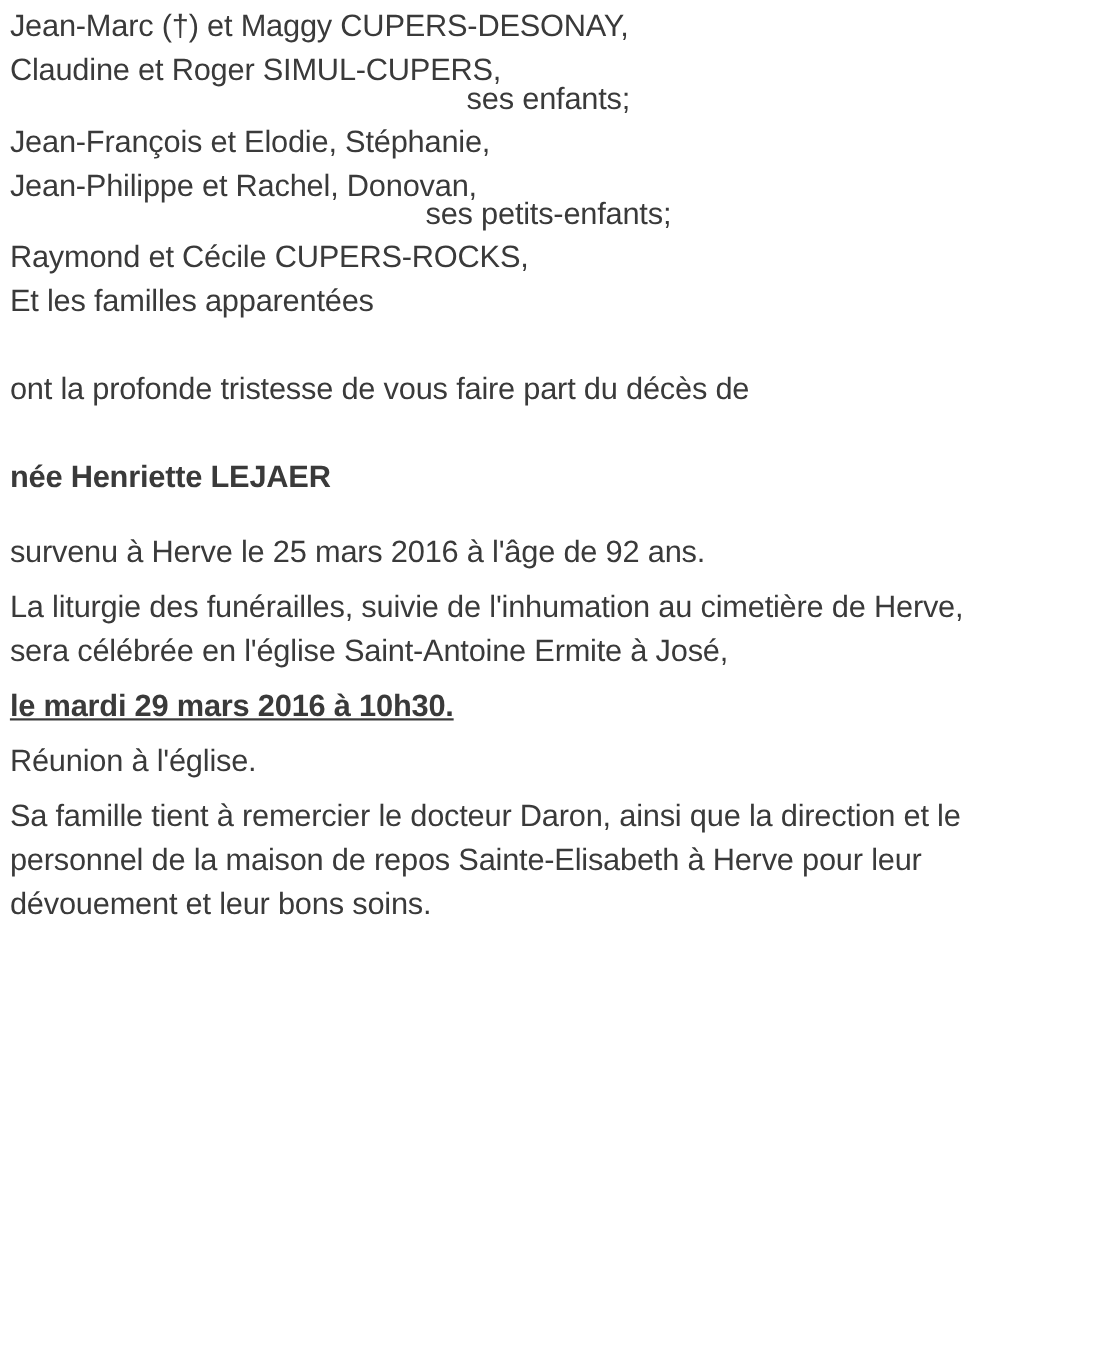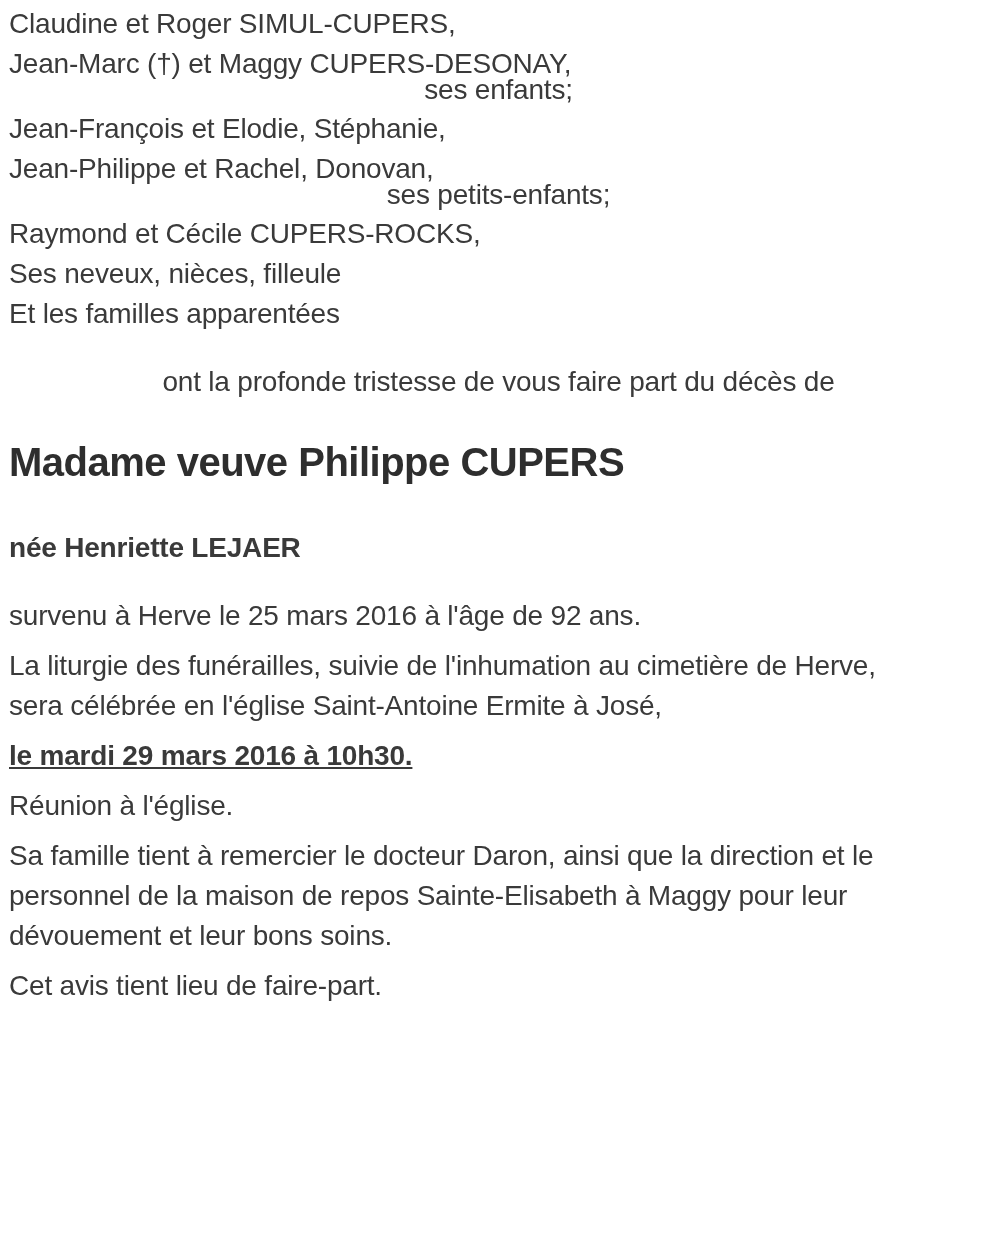--- a/index.html
+++ b/index.html
@@ -23,23 +23,22 @@
     line-height: 40px;
     white-space: pre-line;
   }
   .relation {
     margin: -13px 0 0 0;
     line-height: 38px;
     text-align: center;
     white-space: pre-line;
   }
   .intro {
-    margin: 28px 0 0 0;
+    margin: 40px 0 0 0;
     line-height: 40px;
-    text-align: center;
   }
   .deceased {
     margin: 34px 0 0 0;
     font-size: 40px;
     font-weight: bold;
     line-height: 52px;
     color: #2e2e2e;
     letter-spacing: -0.5px;
   }
   .maiden {
@@ -59,45 +58,42 @@
     font-weight: bold;
     text-decoration: underline;
   }
 </style>
 </head>
 <body>
 
 <div class="notice">
 
   <div>
+    <p class="person">Jean-Marc (†) et Maggy CUPERS-DESONAY,</p>
     <p class="person">Claudine et Roger SIMUL-CUPERS,</p>
-    <p class="person">Jean-Marc (†) et Maggy CUPERS-DESONAY,</p>
     <p class="relation">ses enfants;</p>
 
     <p class="person">Jean-François et Elodie, Stéphanie,</p>
     <p class="person">Jean-Philippe et Rachel, Donovan,</p>
     <p class="relation">ses petits-enfants;</p>
 
     <p class="person">Raymond et Cécile CUPERS-ROCKS,</p>
 
-    <p class="person">Ses neveux, nièces, filleule</p>
     <p class="person">Et les familles apparentées</p>
   </div>
 
   <p class="intro">ont la profonde tristesse de vous faire part du décès de</p>
 
-  <h1 class="deceased">Madame veuve Philippe CUPERS</h1>
 
   <p class="maiden">née Henriette LEJAER</p>
 
   <div>
     <p class="para first">survenu à Herve le 25 mars 2016 à l'âge de 92 ans.</p>
     <p class="para">La liturgie des funérailles, suivie de l'inhumation au cimetière de Herve,
 sera célébrée en l'église Saint-Antoine Ermite à José,</p>
     <p class="para bold">le mardi 29 mars 2016 à 10h30.</p>
     <p class="para">Réunion à l'église.</p>
     <p class="para">Sa famille tient à remercier le docteur Daron, ainsi que la direction et le
-personnel de la maison de repos Sainte-Elisabeth à Maggy pour leur
+personnel de la maison de repos Sainte-Elisabeth à Herve pour leur
 dévouement et leur bons soins.</p>
-    <p class="para">Cet avis tient lieu de faire-part.</p>
   </div>
 
 </div>
 
 </body></html>

